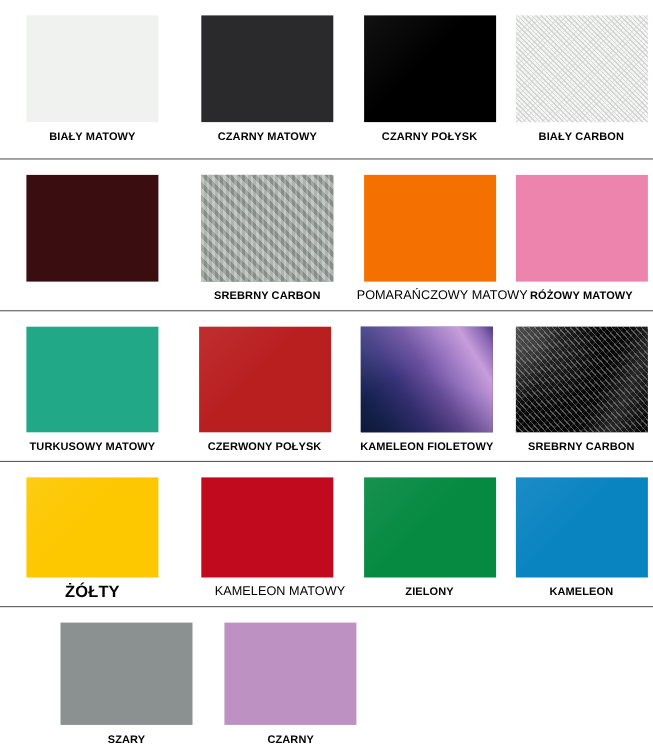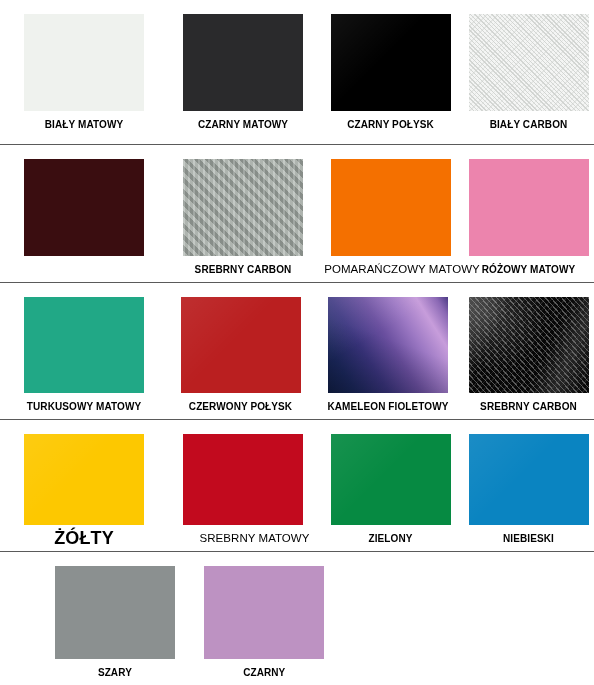--- a/index.html
+++ b/index.html
@@ -57,21 +57,21 @@
     line-height: 15px;
     text-align: center;
   }
   .label.small {
     font-size: 11.5px;
     font-weight: normal;
     letter-spacing: 0.05px;
     margin-left: 23px;
   }
   .label.big {
-    font-size: 18px;
+    font-size: 15px;
     font-weight: bold;
   }
 
   
 
   
   .tex-white-carbon {
     background-color: #f4f5f4;
     background-image:
       repeating-linear-gradient(45deg,
@@ -219,29 +219,29 @@
     </div>
   </div>
 
   <div class="swatch-row" style="height: 132px; border-bottom-color: rgb(90, 90, 90);">
     <div class="cell" style="width:168px">
       <div class="chip gloss" style="background-color: rgb(253, 200, 0);"></div>
       <div class="label big">ŻÓŁTY</div>
     </div>
     <div class="cell" style="width:150px">
       <div class="chip" style="background-color: rgb(194, 10, 30);"></div>
-      <div class="label small">SREBRNY MATOWY</div>
+      <div class="label small">KAMELEON MATOWY</div>
     </div>
     <div class="cell" style="width:145px">
       <div class="chip gloss" style="background-color: rgb(6, 138, 66);"></div>
       <div class="label">ZIELONY</div>
     </div>
     <div class="cell" style="width:131px">
       <div class="chip gloss" style="background-color: rgb(10, 132, 193);"></div>
-      <div class="label">NIEBIESKI</div>
+      <div class="label">KAMELEON</div>
     </div>
   </div>
 
   <div class="swatch-row last" style="height:133px">
     <div class="cell" style="width:168px">
       <div class="chip" style="background-color: rgb(139, 144, 144);"></div>
       <div class="label">SZARY</div>
     </div>
     <div class="cell" style="width:150px">
       <div class="chip" style="background-color: rgb(189, 146, 194);"></div>

